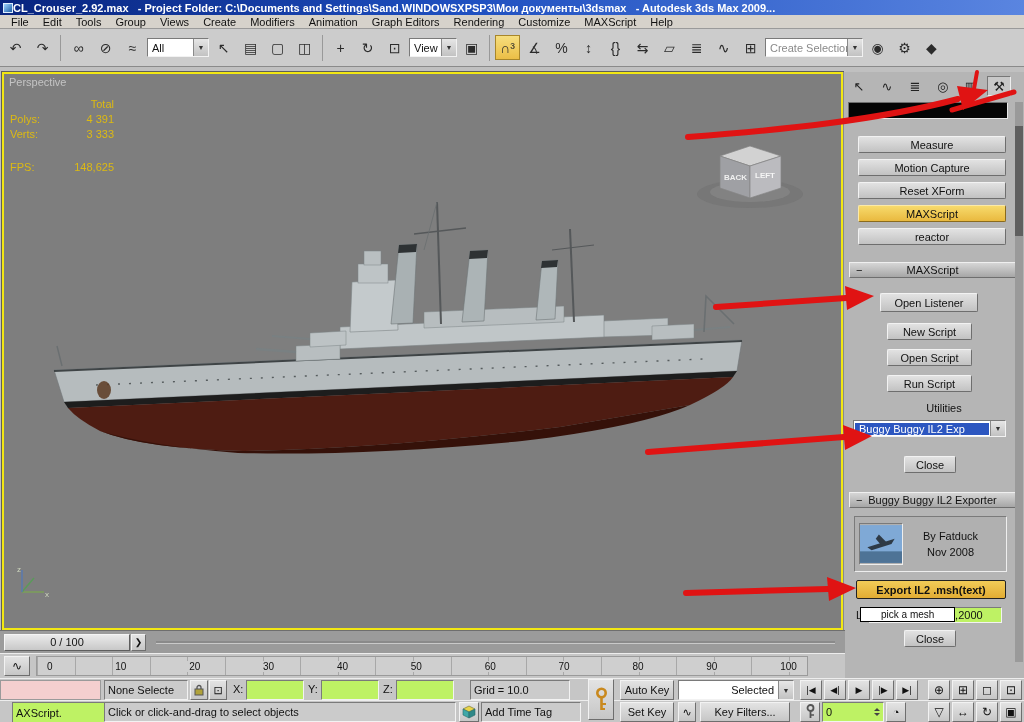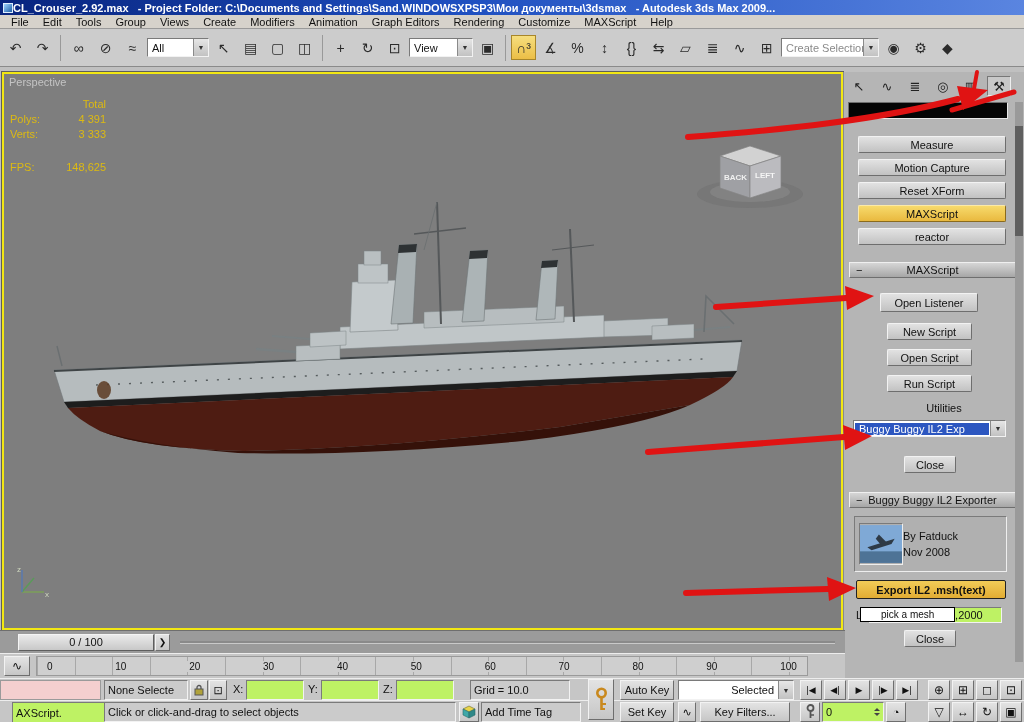--- a/index.html
+++ b/index.html
@@ -27,28 +27,28 @@
     font-size:14px; color:#2b2b2b; flex:0 0 auto; }
   .tbtn.active { background:linear-gradient(#F6DE7E,#EBBE46); border:1px solid #a8862a; }
   .sep { width:1px; height:26px; background:#999; margin:0 3px; flex:0 0 auto; }
   .dropdown { height:19px; background:#ffffff; border:1px solid; border-color:#7a7a7a #f2f2f2 #f2f2f2 #7a7a7a;
     display:flex; align-items:center; flex:0 0 auto; }
   .ddtext { padding:0 4px; flex:1; white-space:nowrap; overflow:hidden; }
   .ddtext.sel { background:#2C56C0; color:#fff; margin:1px; }
   .ddtext.gray { color:#8a8a8a; }
   .dd-arrow { width:15px; height:100%; background:linear-gradient(#E6E6E6,#C2C2C2);
     border-left:1px solid #8a8a8a; font-size:7px; display:flex; align-items:center; justify-content:center; color:#333; }
-  .w-all { width:62px; } .w-view { width:64px;justify-content:flex-end; } .w-selset { width:98px; }
+  .w-all { width:62px; } .w-view { width:48px;justify-content:flex-end; } .w-selset { width:98px; }
 
   
   .viewport { position:absolute; left:2px; top:72px; width:841px; height:558px; background:#7E7E7E;
     border:2px solid #F2E713; box-shadow:0 0 0 1px #5e5e5e; }
   .vplabel { position:absolute; left:5px; top:2px; color:#C4C4C4; }
   .stats { position:absolute; left:6px; top:24px; color:#DDBA12; }
-  .stats .row { display:flex; height:15px; }
+  .stats .row { display:flex; height:15px;gap:8px; }
   .stats .lab { width:40px; }
   .stats .val { width:56px; text-align:right; }
   .stats .gap { height:18px; }
   .shipsvg { position:absolute; left:0; top:0; width:100%; height:100%; }
   .viewcube { position:absolute; right:28px; top:60px; }
   .tripod { position:absolute; left:10px; bottom:26px; }
 
   
   .cmdpanel { position:absolute; left:843px; top:72px; width:181px; height:606px; background:#B5B5B5;
     border-left:1px solid #8a8a8a; }
@@ -63,37 +63,37 @@
   .pbtn.yellow { background:linear-gradient(#F7DA6C,#E9B93F); border-color:#fbe9a8 #8a6a1c #8a6a1c #fbe9a8; }
   .pbtn.gold { background:linear-gradient(#F2CC58,#E2AC33); border-color:#222; font-weight:bold; }
   .rollout { position:absolute; left:5px; width:167px; height:16px;
     background:linear-gradient(#D6D6D6,#A6A6A6); border:1px solid; border-color:#EFEFEF #6e6e6e #6e6e6e #EFEFEF;
     display:flex; align-items:center; justify-content:center; }
   .rollout::before { content:"−"; position:absolute; left:6px; }
   .cp-label { position:absolute; left:0; width:200px; text-align:center; }
   .creditbox { position:absolute; left:10px; width:153px; height:56px; background:#B0B0B0;
     border:1px solid; border-color:#7a7a7a #eee #eee #7a7a7a; display:flex; align-items:center; padding:4px; }
   .planeicon { width:44px; height:42px; border:1px solid; border-color:#7a7a7a #eee #eee #7a7a7a; flex:0 0 auto; }
-  .credittxt { flex:1; text-align:left; padding-right:4px; line-height:16px; }
+  .credittxt { flex:1; text-align:center; padding-right:4px; line-height:16px; }
   .tooltipbox { position:absolute; background:#fff; border:1px solid #000; font-size:10px;
     padding:0 20px; height:15px; line-height:14px; z-index:5; }
   .cp-scroll { position:absolute; right:1px; top:30px; width:8px; height:560px; background:#9a9a9a; }
   .cp-thumb { position:absolute; left:0; top:24px; width:8px; height:110px; background:#5f5f5f; }
 
   
   .sunken { background:#CBCBCB; border:1px solid; border-color:#7a7a7a #f2f2f2 #f2f2f2 #7a7a7a;
     display:flex; align-items:center; padding:0 3px; white-space:nowrap; overflow:hidden; }
   .sunken.white { background:#bef264; }
   .raised { background:linear-gradient(#E3E3E3,#C6C6C6); border:1px solid; border-color:#F2F2F2 #6e6e6e #6e6e6e #F2F2F2;
     display:flex; align-items:center; justify-content:center; }
 
   
   .timeslider { position:absolute; left:0; top:630px; width:845px; height:23px; background:#9B9B9B;
     border-top:1px solid #6e6e6e; display:flex; align-items:center; }
-  .ts-handle { margin-left:18px; width:136px; height:17px; background:linear-gradient(#EAEAEA,#C8C8C8);
+  .ts-handle { margin-left:4px; width:126px; height:17px; background:linear-gradient(#EAEAEA,#C8C8C8);
     border:1px solid; border-color:#f4f4f4 #5e5e5e #5e5e5e #f4f4f4; text-align:center; line-height:15px; }
   .ts-arrow { width:15px; height:17px; margin-left:1px; font-size:9px; }
   .ts-groove { flex:1; height:3px; margin:0 10px; background:#8a8a8a; border-bottom:1px solid #c9c9c9; }
   .trackbar { position:absolute; left:0; top:653px; width:845px; height:25px; background:#C6C6C6; border-top:1px solid #ededed; }
   .tb-btn { position:absolute; left:4px; top:2px; width:26px; height:20px; font-size:12px; }
   .ruler { position:absolute; left:36px; top:2px; width:772px; height:20px; background:#CFCFCF;
     border:1px solid #9a9a9a; display:flex; justify-content:space-between; align-items:center; padding:0 8px;
     background-image:repeating-linear-gradient(90deg,#a8a8a8 0 1px,transparent 1px 37.6px); font-size:10px; }
   .tick { background:#CFCFCF; padding:0 2px; }
 

